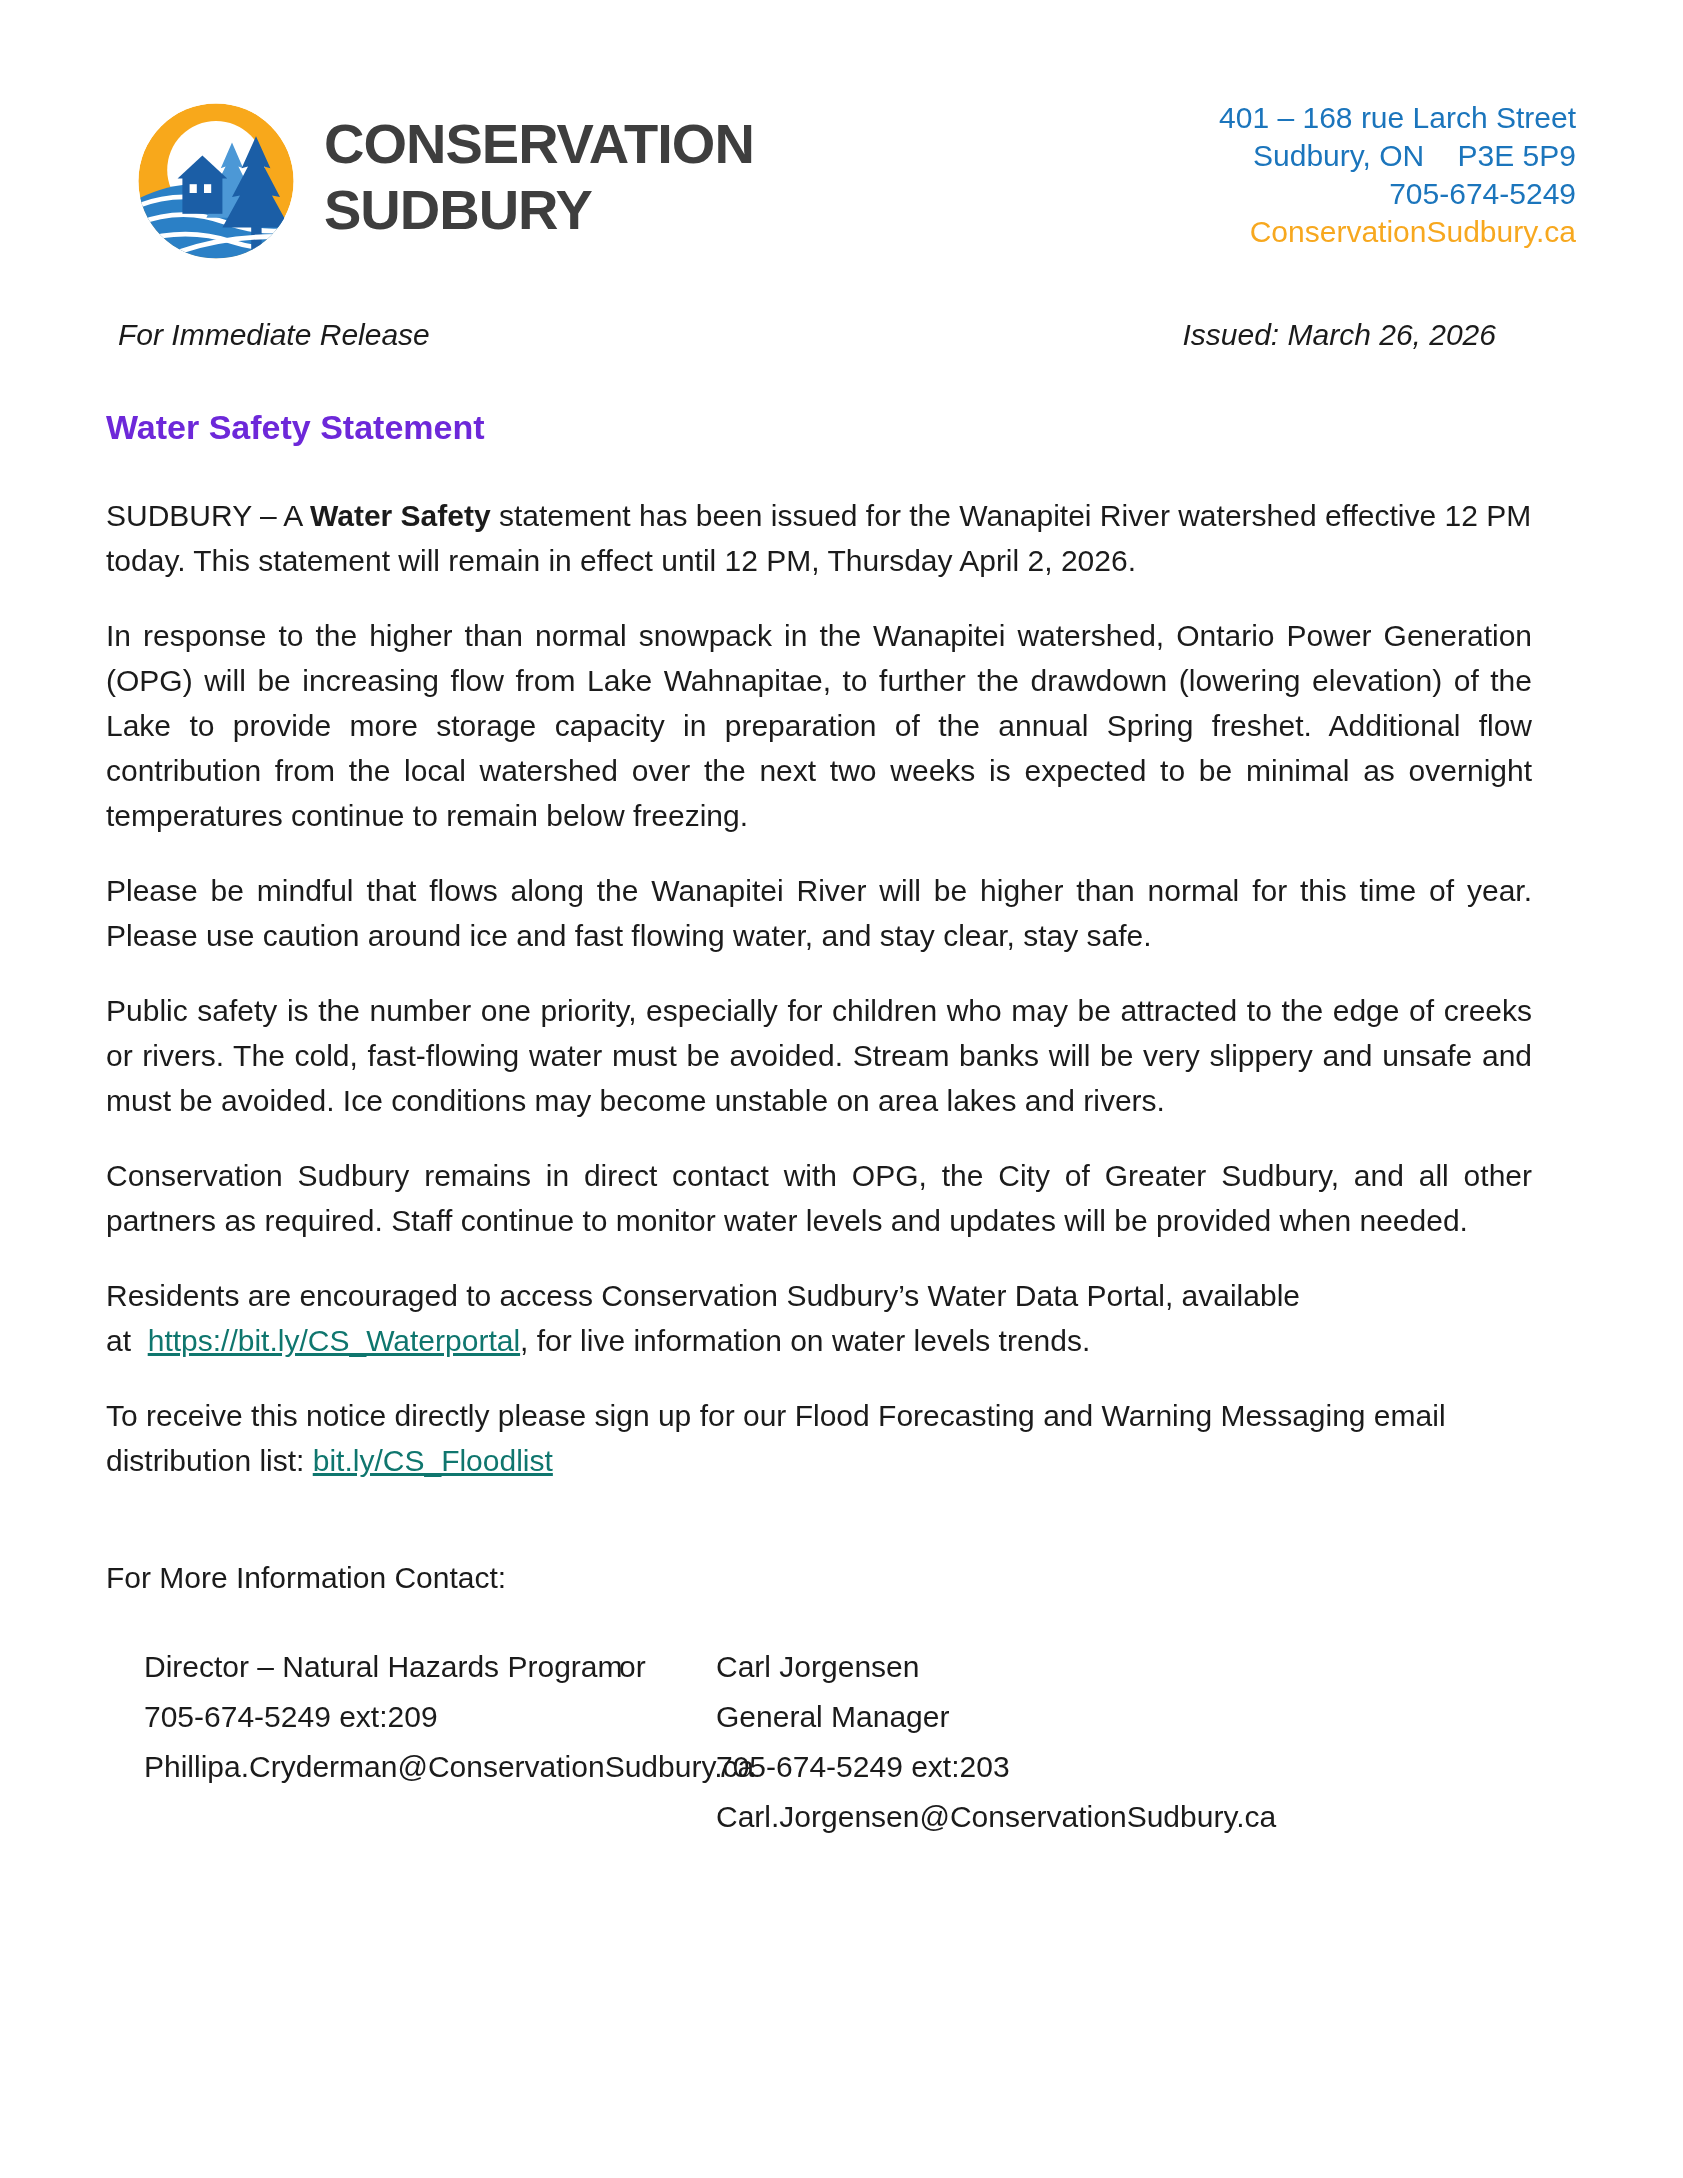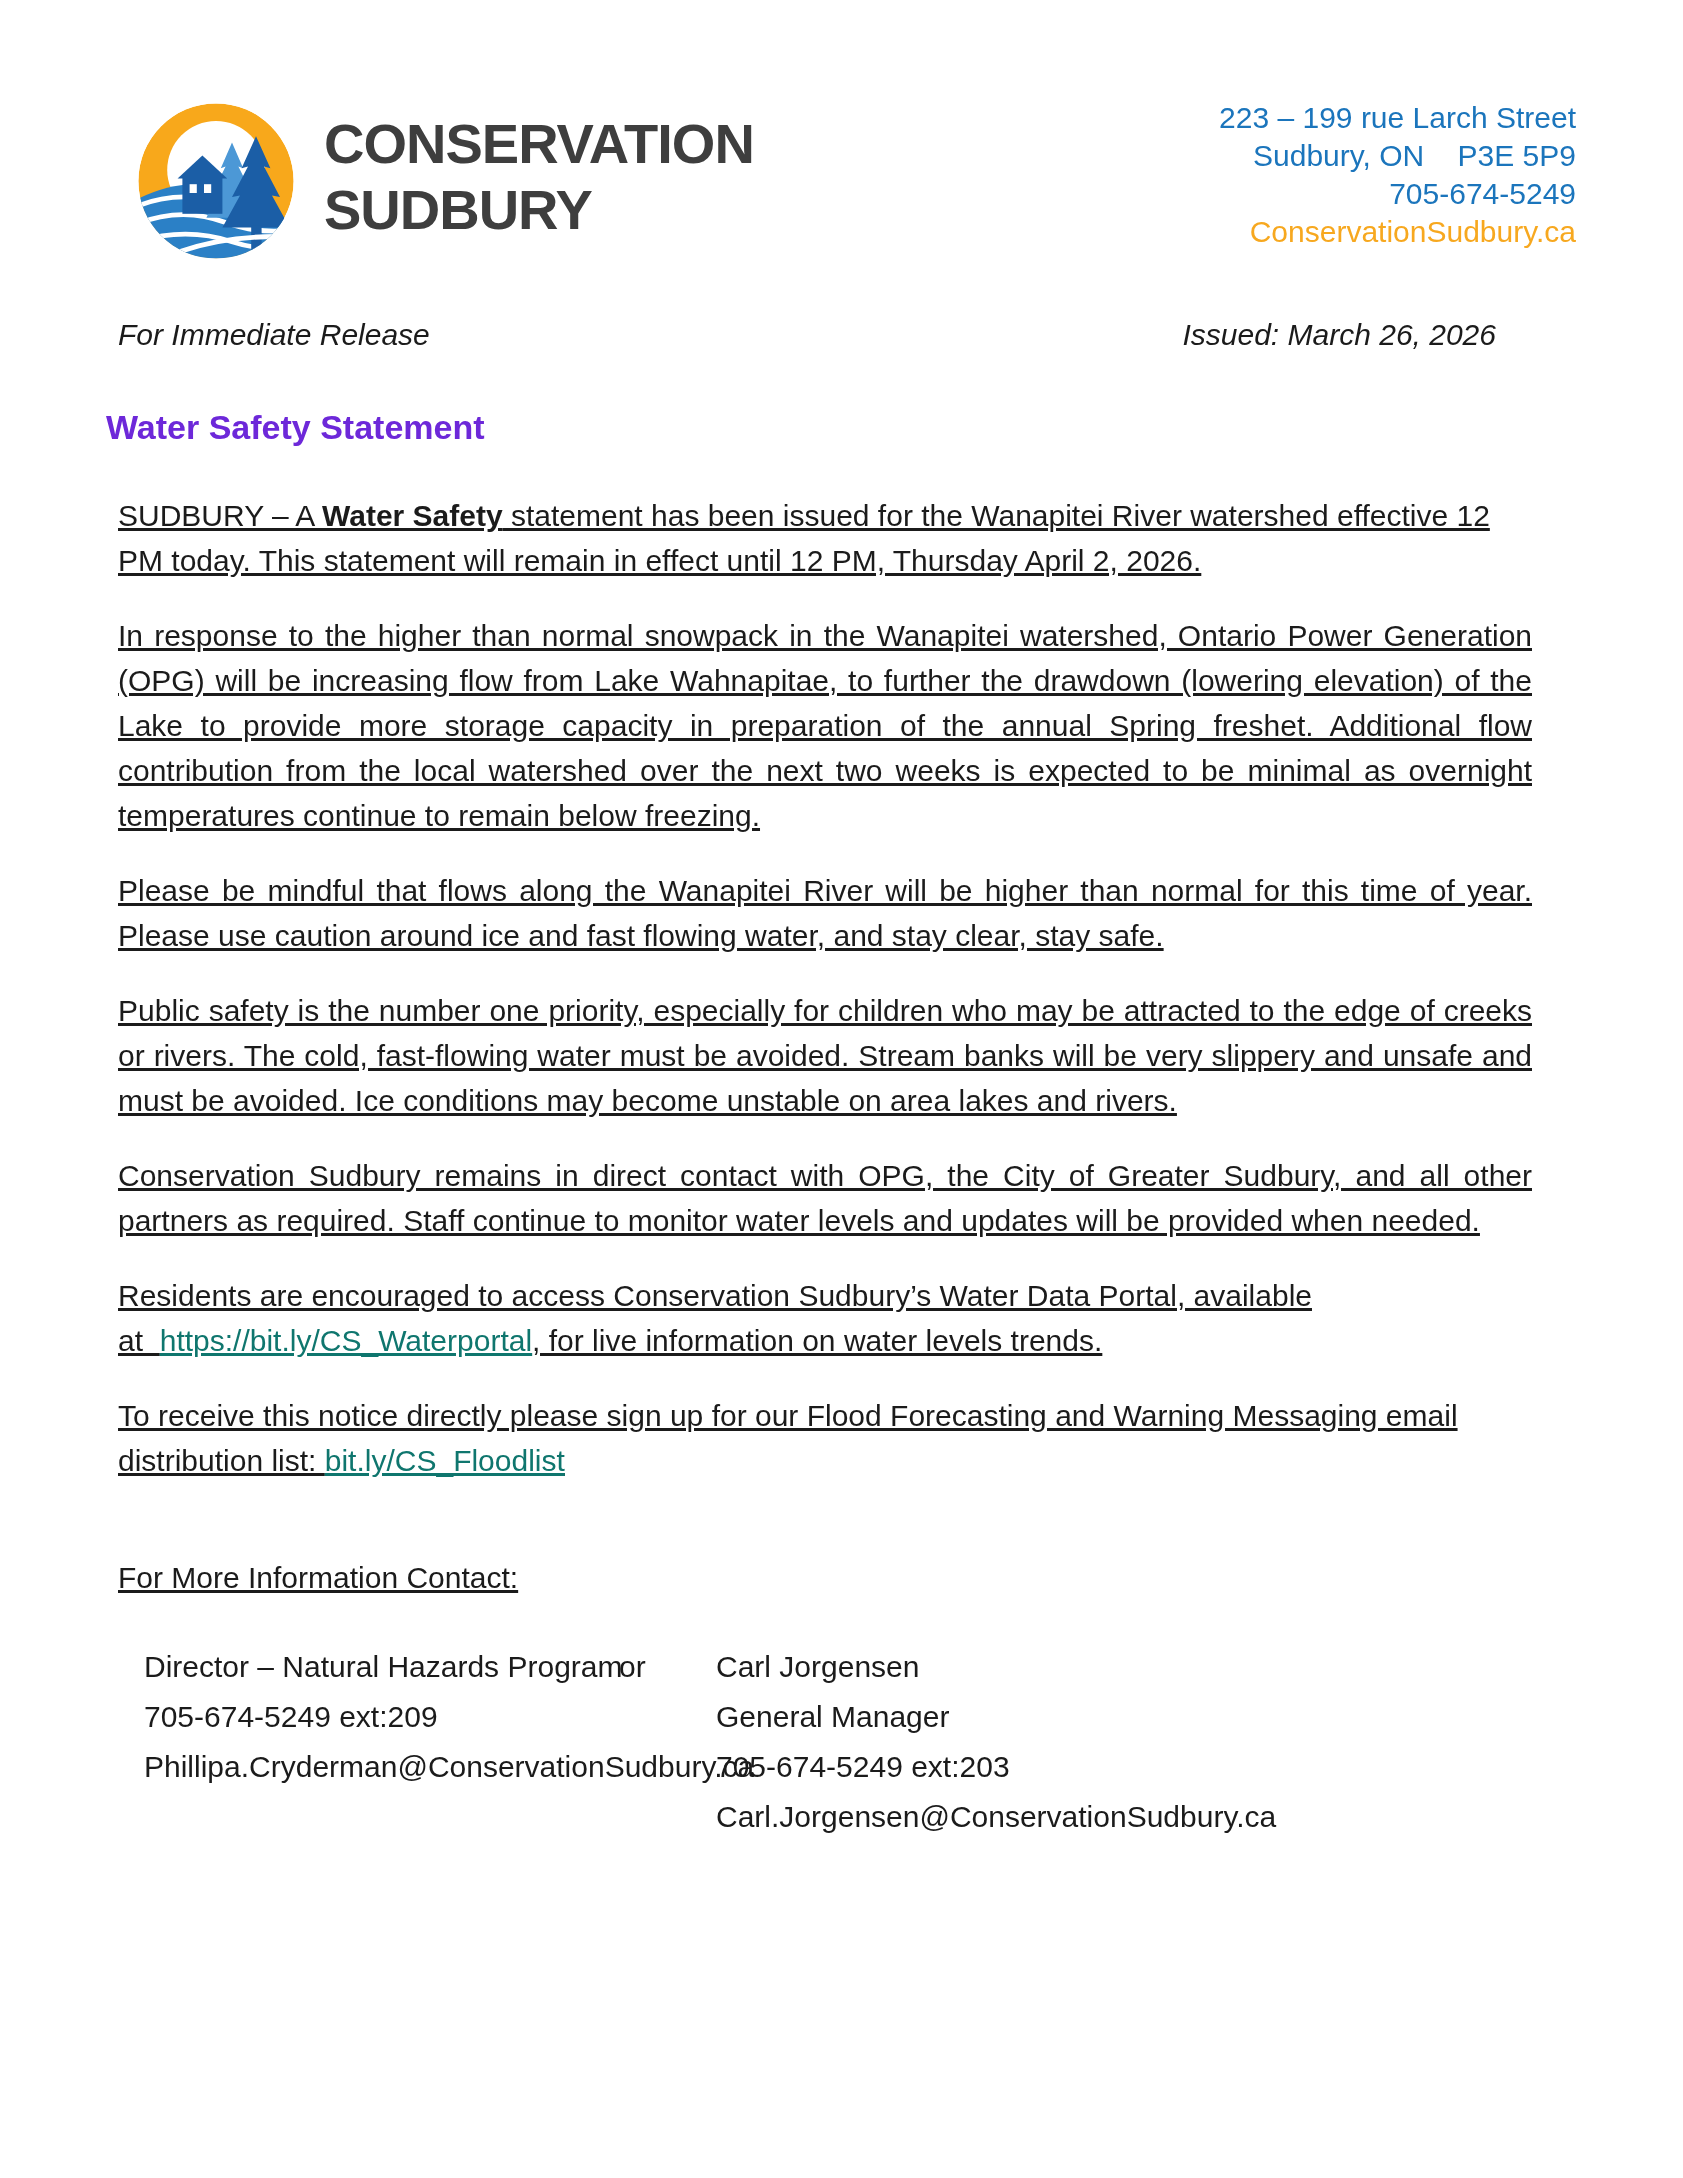--- a/index.html
+++ b/index.html
@@ -27,21 +27,21 @@
   }
   .address .website{color:#f7a81f;}
   
   .doc{margin:0 151px 0 106px;}
   .release-row{
     display:flex;justify-content:space-between;
     margin-top:40px;padding-right:36px;
     font-style:italic;font-size:30px;line-height:36px;margin-left:12px;
   }
   h1.doc-title{margin:54px 0 0 0;font-size:34px;font-weight:700;line-height:40px;color:#6d28d9;}
-  .doc p{margin:30px 0 0 12px;font-size:30px;line-height:45px;text-decoration:underline;}
+  .doc p{margin:30px 0 0 0;font-size:30px;line-height:45px;}
   .doc p.first{margin-top:46px;}
   .doc p.j{text-align:justify;}
   .doc a{color:#0f766e;text-decoration:underline;}
   .contact-heading{margin-top:72px !important;}
   .contact-grid{
     display:grid;grid-template-columns:475px 97px auto;
     margin:42px 0 0 38px;
     font-size:30px;line-height:50px;
   }
   .contact-col div{white-space:nowrap;}
@@ -80,21 +80,21 @@
         <rect x="144" y="156" width="13" height="30" fill="#1B5EA6"></rect>
 
         <path d="M55,188 Q120,166 200,170" stroke="#ffffff" stroke-width="6" fill="none"></path>
       </g>
     </svg>
     <div class="wordmark">
       <div>CONSERVATION</div>
       <div>SUDBURY</div>
     </div>
     <div class="address">
-      <div>223 – 199 rue Larch Street</div>
+      <div>401 – 168 rue Larch Street</div>
       <div>Sudbury, ON&nbsp;&nbsp;&nbsp;&nbsp;P3E 5P9</div>
       <div>705-674-5249</div>
       <div class="website">ConservationSudbury.ca</div>
     </div>
   </header>
 
   <main class="doc">
 
     <div class="release-row">
       <span>For Immediate Release</span>

